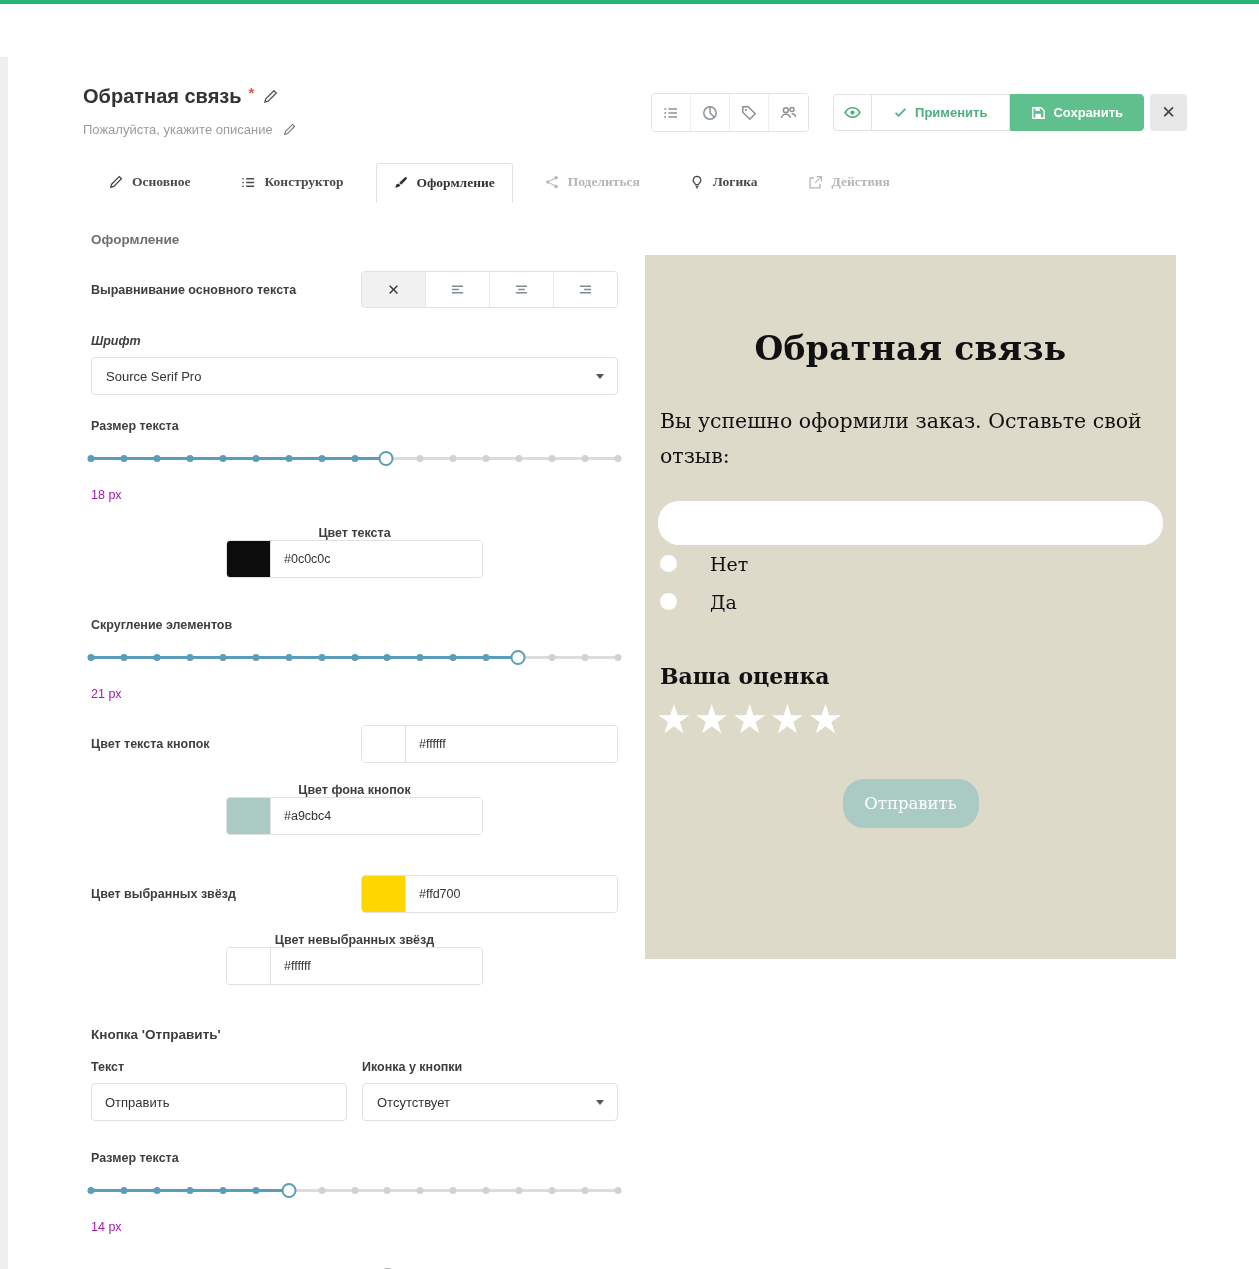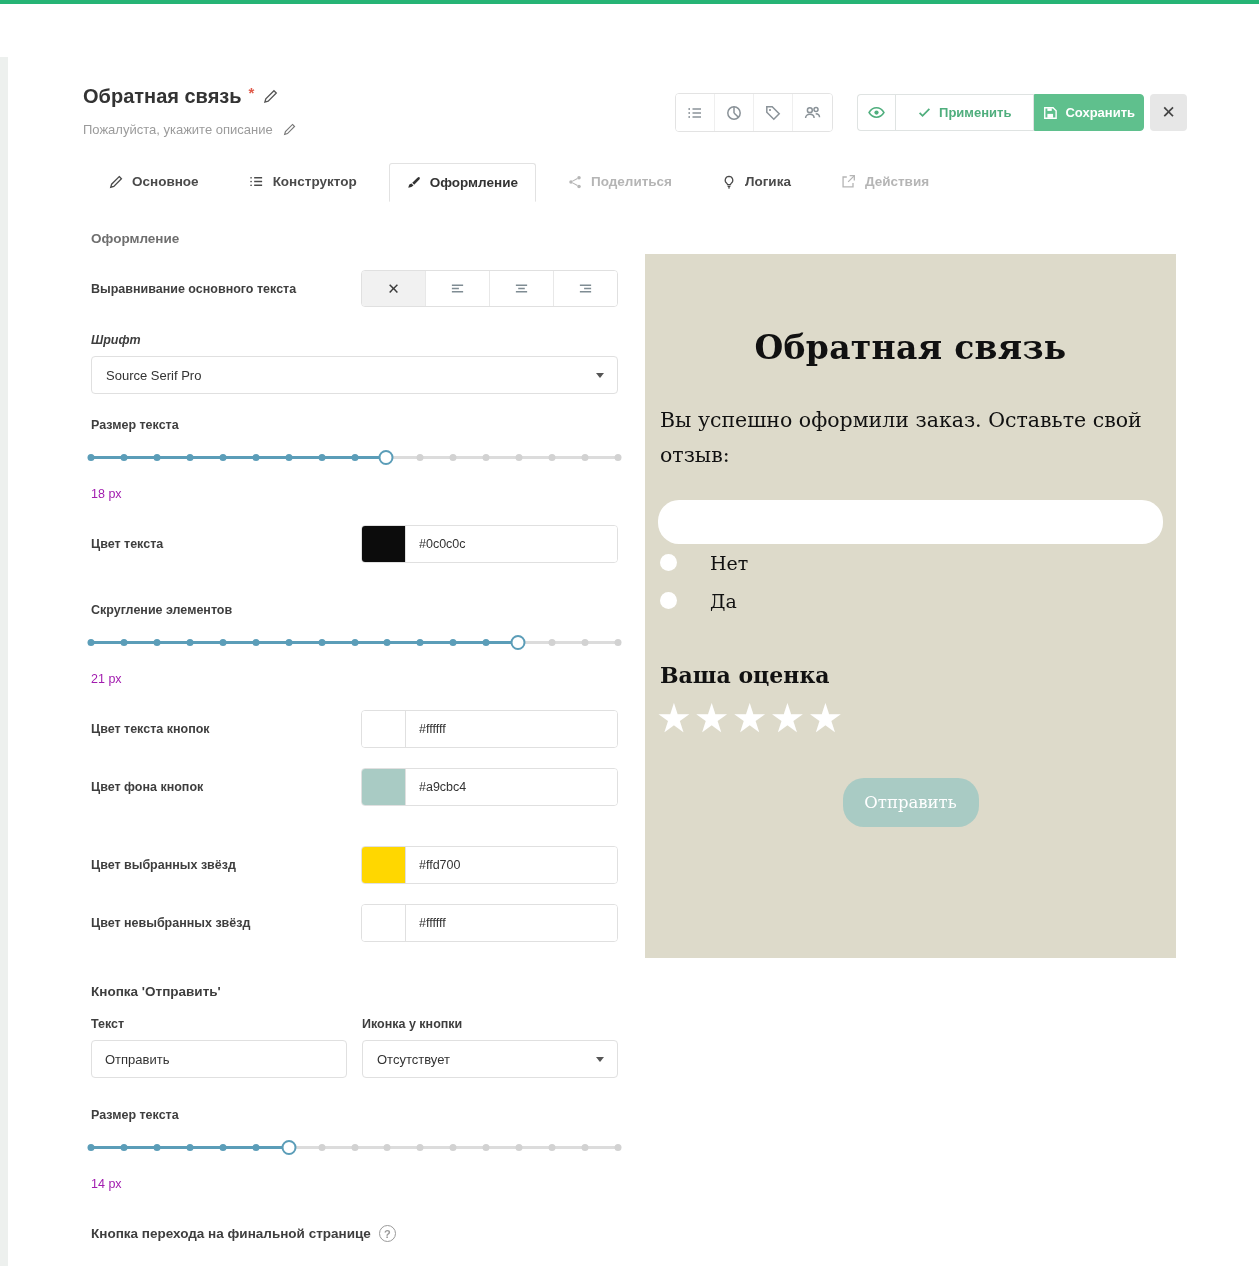--- a/index.html
+++ b/index.html
@@ -21,26 +21,26 @@
   .desc-row .icon-btn-plain { color:#777; }
 
   .toolbar { display:flex; align-items:center; gap:24px; margin-top:8px; }
   .icon-group { display:flex; border:1px solid #e3e3e3; border-radius:4px; overflow:hidden; background:#fff; }
   .icon-group button { width:39px; height:37px; background:#fff; border:none; border-right:1px solid #efefef; color:#8a9298; display:flex; align-items:center; justify-content:center; cursor:pointer; }
   .icon-group button:last-child { border-right:none; }
   .action-group { display:flex;justify-content:flex-end; }
   .btn { height:37px; display:inline-flex; align-items:center; justify-content:center; gap:8px; font-size:13px; cursor:pointer; }
   .btn-eye { width:38px; background:#fff; border:1px solid #dfe3e2; border-right:none; border-radius:4px 0 0 4px; color:#4fae7d; }
   .btn-apply { padding:0 22px; background:#fff; border:1px solid #dfe3e2; color:#4fae7d; font-weight:bold; }
-  .btn-save { padding:0 8px; background:#5fc08d; border:1px solid #5fc08d; border-radius:0 4px 4px 0; color:#fff; font-weight:bold; }
+  .btn-save { padding:0 20px; background:#5fc08d; border:1px solid #5fc08d; border-radius:0 4px 4px 0; color:#fff; font-weight:bold; }
   .btn-close { width:37px; height:37px; margin-left:3px; background:#e7e7e7; border:none; border-radius:4px; color:#444; font-size:17px; line-height:1; cursor:pointer; }
 
   
   .tabs { display:flex; align-items:flex-end; padding-left:83px; margin-top:24px; }
-  .tab { display:flex; align-items:center; gap:9px; padding:11px 17px; font-size:13.5px; font-weight:bold; color:#4a4a4a; border:1px solid transparent; cursor:pointer; margin-right:14px; background:transparent; font-family:Liberation Sans, sans-serif; }
+  .tab { display:flex; align-items:center; gap:9px; padding:11px 17px; font-size:13.5px; font-weight:bold; color:#4a4a4a; border:1px solid transparent; cursor:pointer; margin-right:14px; background:transparent; font-family:Liberation Serif, serif; }
   .tab.active { border-color:#e2e2e2; border-bottom-color:#fff; background:#fff; border-radius:3px 3px 0 0; color:#333; margin-bottom:-1px; }
   .tab.disabled { color:#b5b5b5; }
 
   
   .content { display:flex; gap:27px; padding-left:83px; }
   .settings { width:527px; }
 
   .panel-heading { font-size:13.5px; font-weight:bold; color:#6f6f6f; margin:30px 0 24px; }
   .row { display:flex; align-items:center; justify-content:space-between; }
   .label { font-size:12.5px; font-weight:bold; color:#3e3e3e; }
@@ -48,21 +48,21 @@
   .align-group { display:flex; width:257px; height:37px; border:1px solid #e0e0e0; border-radius:4px; overflow:hidden; background:#fff; }
   .align-btn { flex:1; background:#fff; border:none; border-right:1px solid #e8e8e8; color:#7f8c93; display:flex; align-items:center; justify-content:center; cursor:pointer; font-size:15px; }
   .align-btn:last-child { border-right:none; }
   .align-btn.selected { background:#f1f1f1; color:#3b3b3b; }
 
   .select { height:38px; border:1px solid #e0e0e0; border-radius:4px; background:#fff; display:flex; align-items:center; padding:0 14px; font-size:13px; color:#333; position:relative; cursor:pointer; }
   .select .caret { position:absolute; right:13px; top:16px; width:0; height:0; border-left:4.5px solid transparent; border-right:4.5px solid transparent; border-top:5px solid #555; }
   .full { width:100%; }
 
   .mb8 { margin-bottom:9px;font-style:italic; } .mb20 { margin-bottom:20px; } .mb24 { margin-bottom:24px; }
-  .mb26 { margin-bottom:26px; } .mb40 { margin-bottom:40px; } .mt30 { margin-top:30px; }
+  .mb26 { margin-bottom:26px; } .mb40 { margin-bottom:40px;flex-direction:column; } .mt30 { margin-top:30px; }
 
   .color-field { width:257px; height:38px; border:1px solid #e0e0e0; border-radius:4px; display:flex; overflow:hidden; background:#fff; }
   .swatch { width:44px; border-right:1px solid #e0e0e0; cursor:pointer; }
   .color-field input { flex:1; border:none; outline:none; padding:0 13px; font-size:12.5px; color:#333; font-family:inherit; min-width:0; }
 
   .text-input { height:38px; width:100%; border:1px solid #e0e0e0; border-radius:4px; padding:0 13px; font-size:13px; color:#333; font-family:inherit; outline:none; background:#fff; }
 
   
   .slider { position:relative; height:18px; margin-top:16px; cursor:pointer; }
   .slider .track { position:absolute; left:0; right:0; top:8px; height:3px; background:#dcdcdc; border-radius:2px; }

